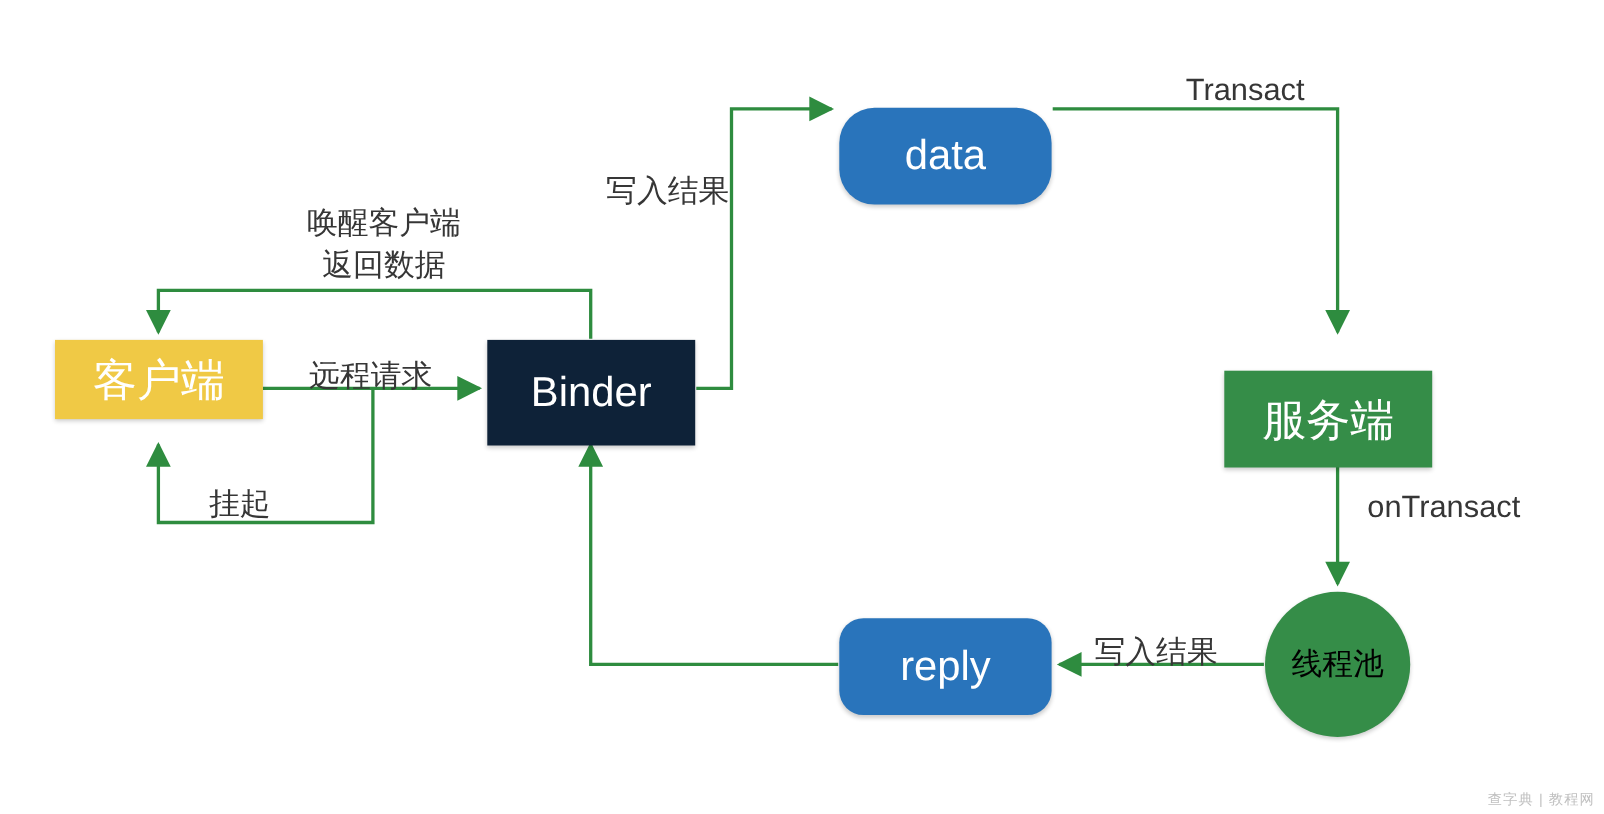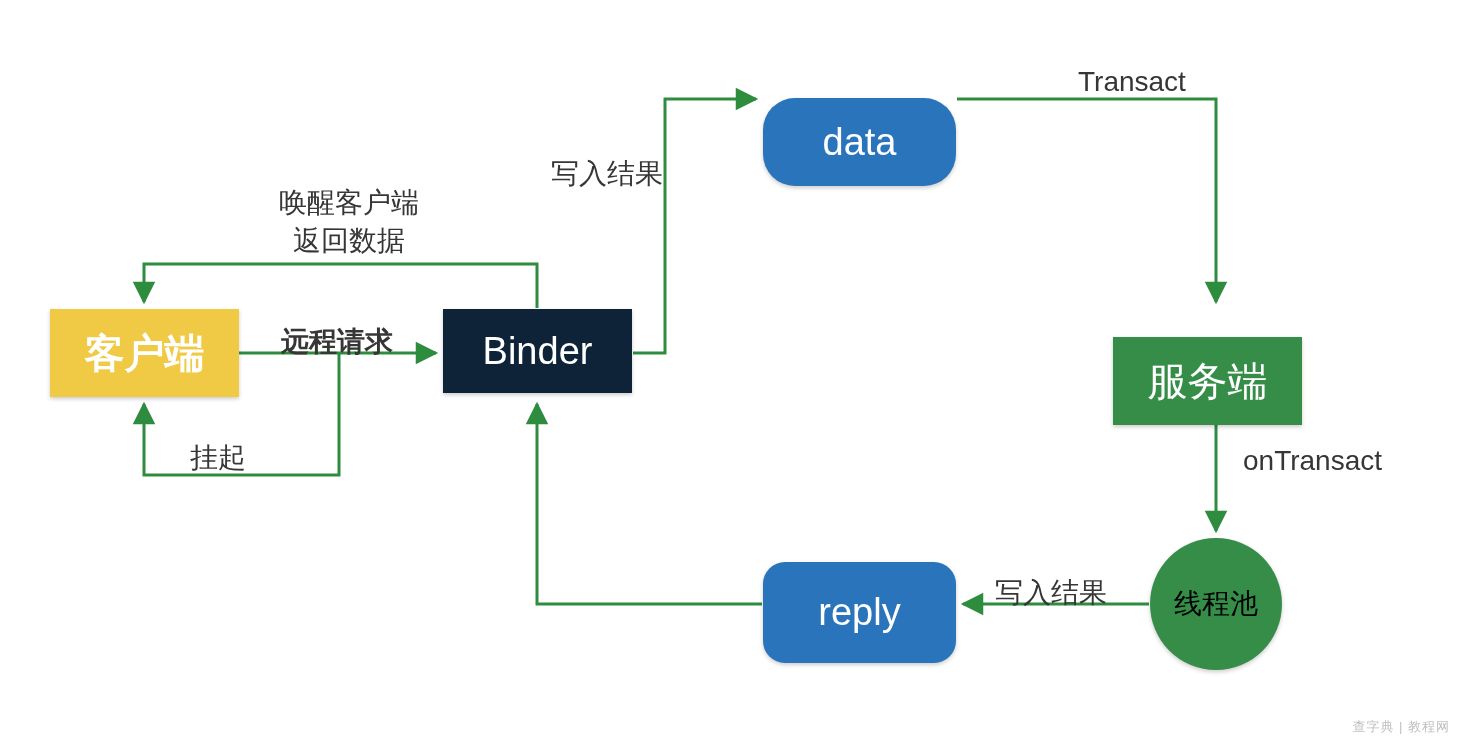--- a/index.html
+++ b/index.html
@@ -13,45 +13,45 @@
   }
   .node {
     position: absolute;
     display: flex;
     align-items: center;
     justify-content: center;
     box-shadow: 0 2px 4px rgba(0,0,0,0.2);
   }
   .node-client {
     left: 50px; top: 309px;
-    width: 189px; height: 88px;
+    width: 189px; height: 72px;
     background: #f0c945;
     color: #ffffff;
     font-size: 40px;
-    font-weight: 700;
+    font-weight: 400;
   }
   .node-binder {
     left: 443px; top: 309px;
-    width: 189px; height: 84px;
+    width: 189px; height: 96px;
     background: #0e2238;
     color: #ffffff;
     font-size: 38px;
   }
   .node-data {
     left: 763px; top: 55px;
     width: 193px; height: 88px;
     background: #2974bb;
     color: #ffffff;
     font-size: 38px;
     border-radius: 32px;
     margin-top: 43px;
   }
   .node-reply {
     left: 763px; top: 562px;
-    width: 193px; height: 101px;
+    width: 193px; height: 88px;
     background: #2974bb;
     color: #ffffff;
     font-size: 38px;
     border-radius: 22px;
   }
   .node-server {
     left: 1113px; top: 309px;
     width: 189px; height: 88px;
     background: #358d48;
     color: #ffffff;
@@ -128,21 +128,21 @@
 <div class="node node-reply">
   <span>reply</span>
 </div>
 <div class="node node-server">
   <span>服务端</span>
 </div>
 <div class="node node-pool">
   <span>线程池</span>
 </div>
 
-<div class="edge-label" style="left:281px; top:323px;font-weight:bold;">远程请求</div>
+<div class="edge-label" style="left:281px; top:323px;">远程请求</div>
 
 <div class="edge-label" style="left:249px; top:184px; text-align:center; width:200px;">
   <div>唤醒客户端</div>
   <div>返回数据</div>
 </div>
 
 <div class="edge-label" style="left:190px; top:439px;">挂起</div>
 
 <div class="edge-label" style="left:551px; top:155px;">写入结果</div>
 

